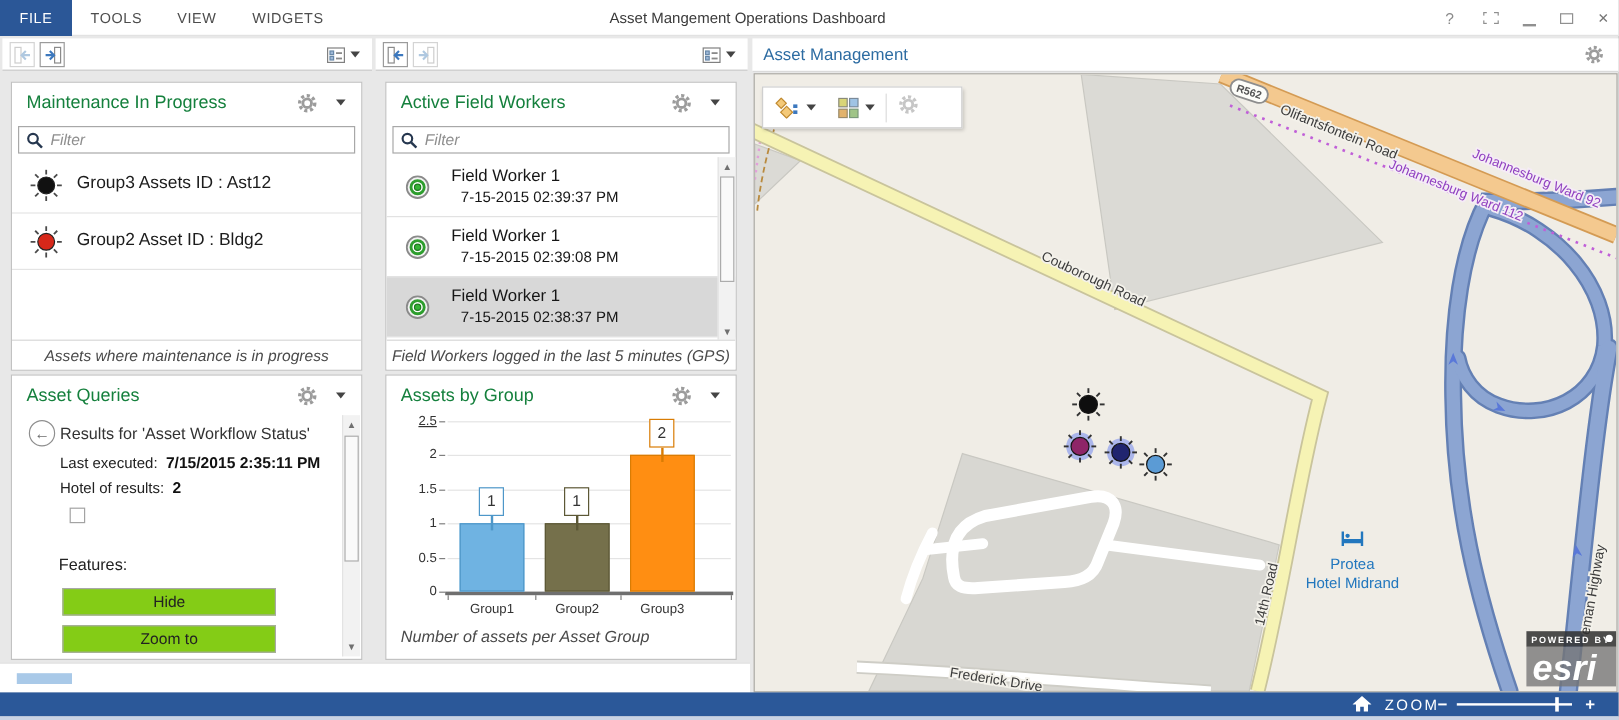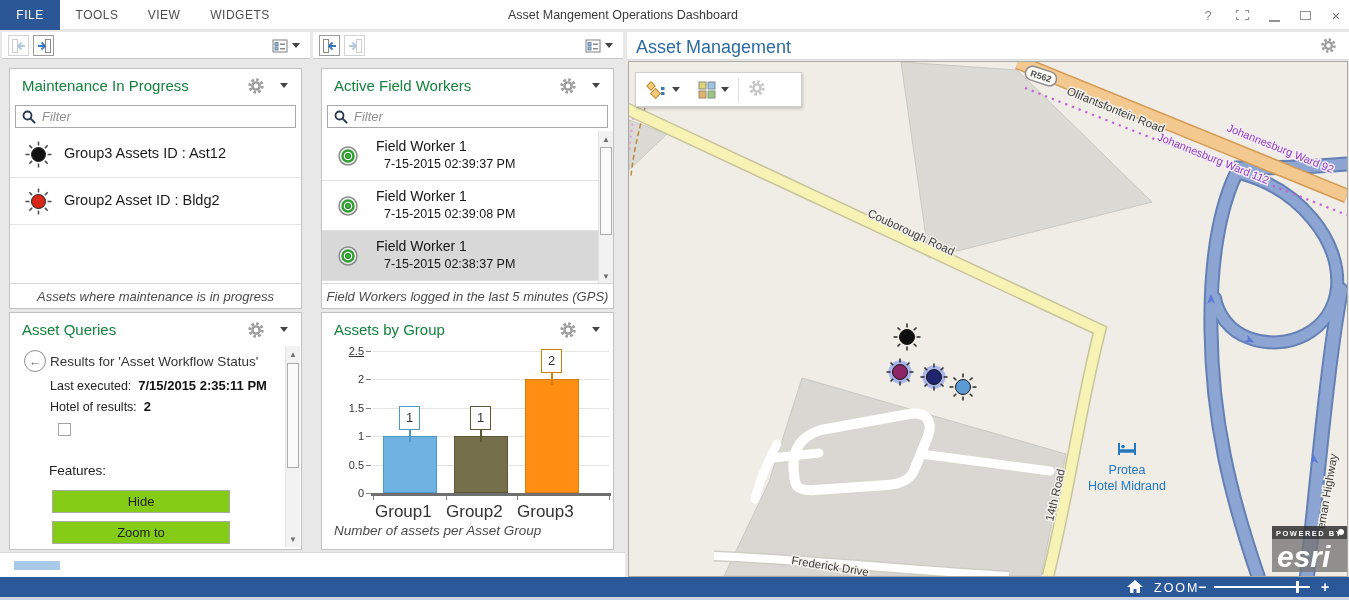--- a/index.html
+++ b/index.html
@@ -83,26 +83,26 @@
 
 #chart{position:absolute;left:0;top:32px;right:0;height:205px}
 .gridline{position:absolute;height:1px;background:#E4E4E4}
 .ytick{position:absolute;left:4px;width:38px;text-align:right;font-size:11px;color:#333;height:12px;line-height:12px}
 .ytickmark{position:absolute;left:44px;width:5px;height:1px;background:#808080}
 .xtickmark{position:absolute;width:1px;height:4px;background:#808080;top:151px}
 #chart-axis{position:absolute;left:49px;top:148px;width:240px;height:3px;background:#6F6F6F}
 .bar{position:absolute;width:54px}
 .barlabel-box{position:absolute;width:21px;height:24px;background:#fff;border:1.5px solid;font-size:13px;color:#333;text-align:center;line-height:21px}
 .connector{position:absolute;width:2px;height:12px}
-.xlabel{position:absolute;width:70px;text-align:left;top:157px;font-size:17px;color:#333}
+.xlabel{position:absolute;width:70px;text-align:center;top:157px;font-size:11px;color:#333}
 #p4caption{position:absolute;left:12px;top:210px;font-style:italic;font-size:13.5px;color:#4A4A4A}
 
 
 #map-head{position:absolute;left:627px;top:32px;width:722px;height:28px;background:#fff;border-bottom:1px solid #DADADA}
-#map-title{position:absolute;left:9px;top:5px;font-size:18px;color:#2D6CA2}
+#map-title{position:absolute;left:9px;top:5px;font-size:14px;color:#2D6CA2}
 #map-gear{position:absolute;right:12px;top:5px;width:17px;height:17px}
 #map-box{position:absolute;left:628px;top:61px;width:720px;height:516px;border:1px solid #ABA9A4;background:#F0EDE6;overflow:hidden}
 #map-svg{position:absolute;left:0;top:0}
 #map-toolbar{position:absolute;left:6px;top:10px;width:167px;height:35px;background:#fff;border:1px solid #CFCFCF;box-shadow:1px 2px 3px rgba(0,0,0,.18);display:flex;align-items:center}
 .mtb-btn{display:flex;align-items:center;gap:5px;padding:0 9px;height:100%}
 .mtb-sep{width:1px;height:24px;background:#DDD}
 .mlbl{fill:#3C3C3C;font-size:11.5px;paint-order:stroke;stroke:#F3F1EA;stroke-width:3px;font-family:"Liberation Sans",sans-serif}
 .wlbl{fill:#9040C0;font-size:11px;paint-order:stroke;stroke:#F5ECF6;stroke-width:3px;font-family:"Liberation Sans",sans-serif}
 .poi{fill:#2277BE;font-size:12.5px;paint-order:stroke;stroke:#F0EDE6;stroke-width:3px;font-family:"Liberation Sans",sans-serif}
 .shield{fill:#555;font-size:9px;font-weight:bold;font-family:"Liberation Sans",sans-serif}

